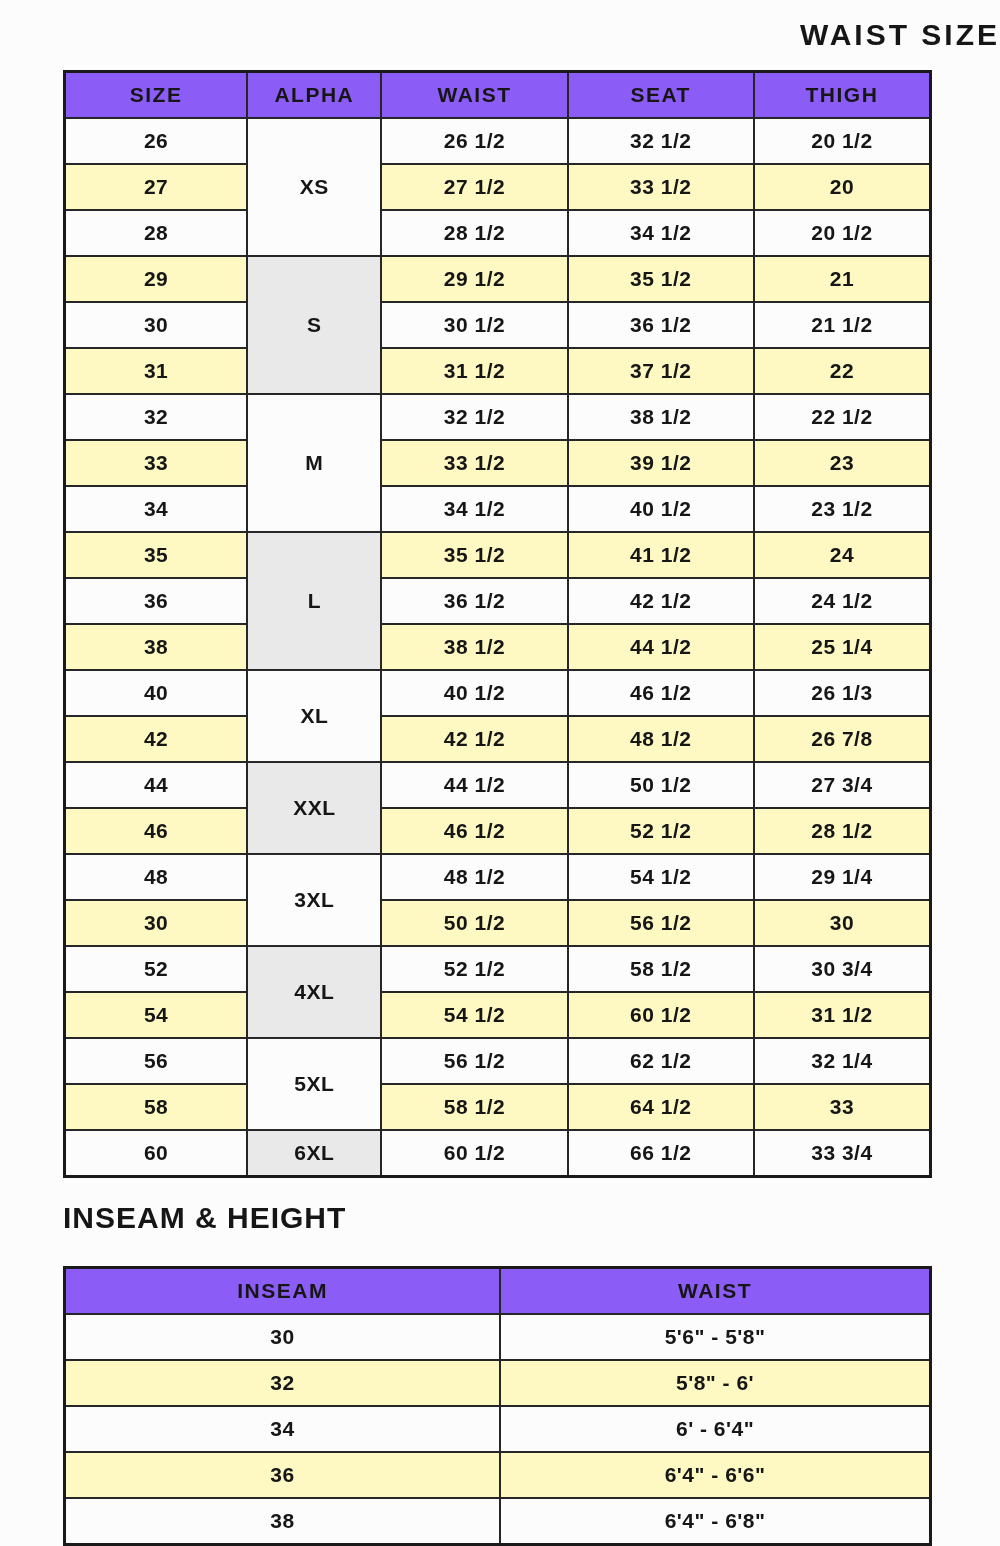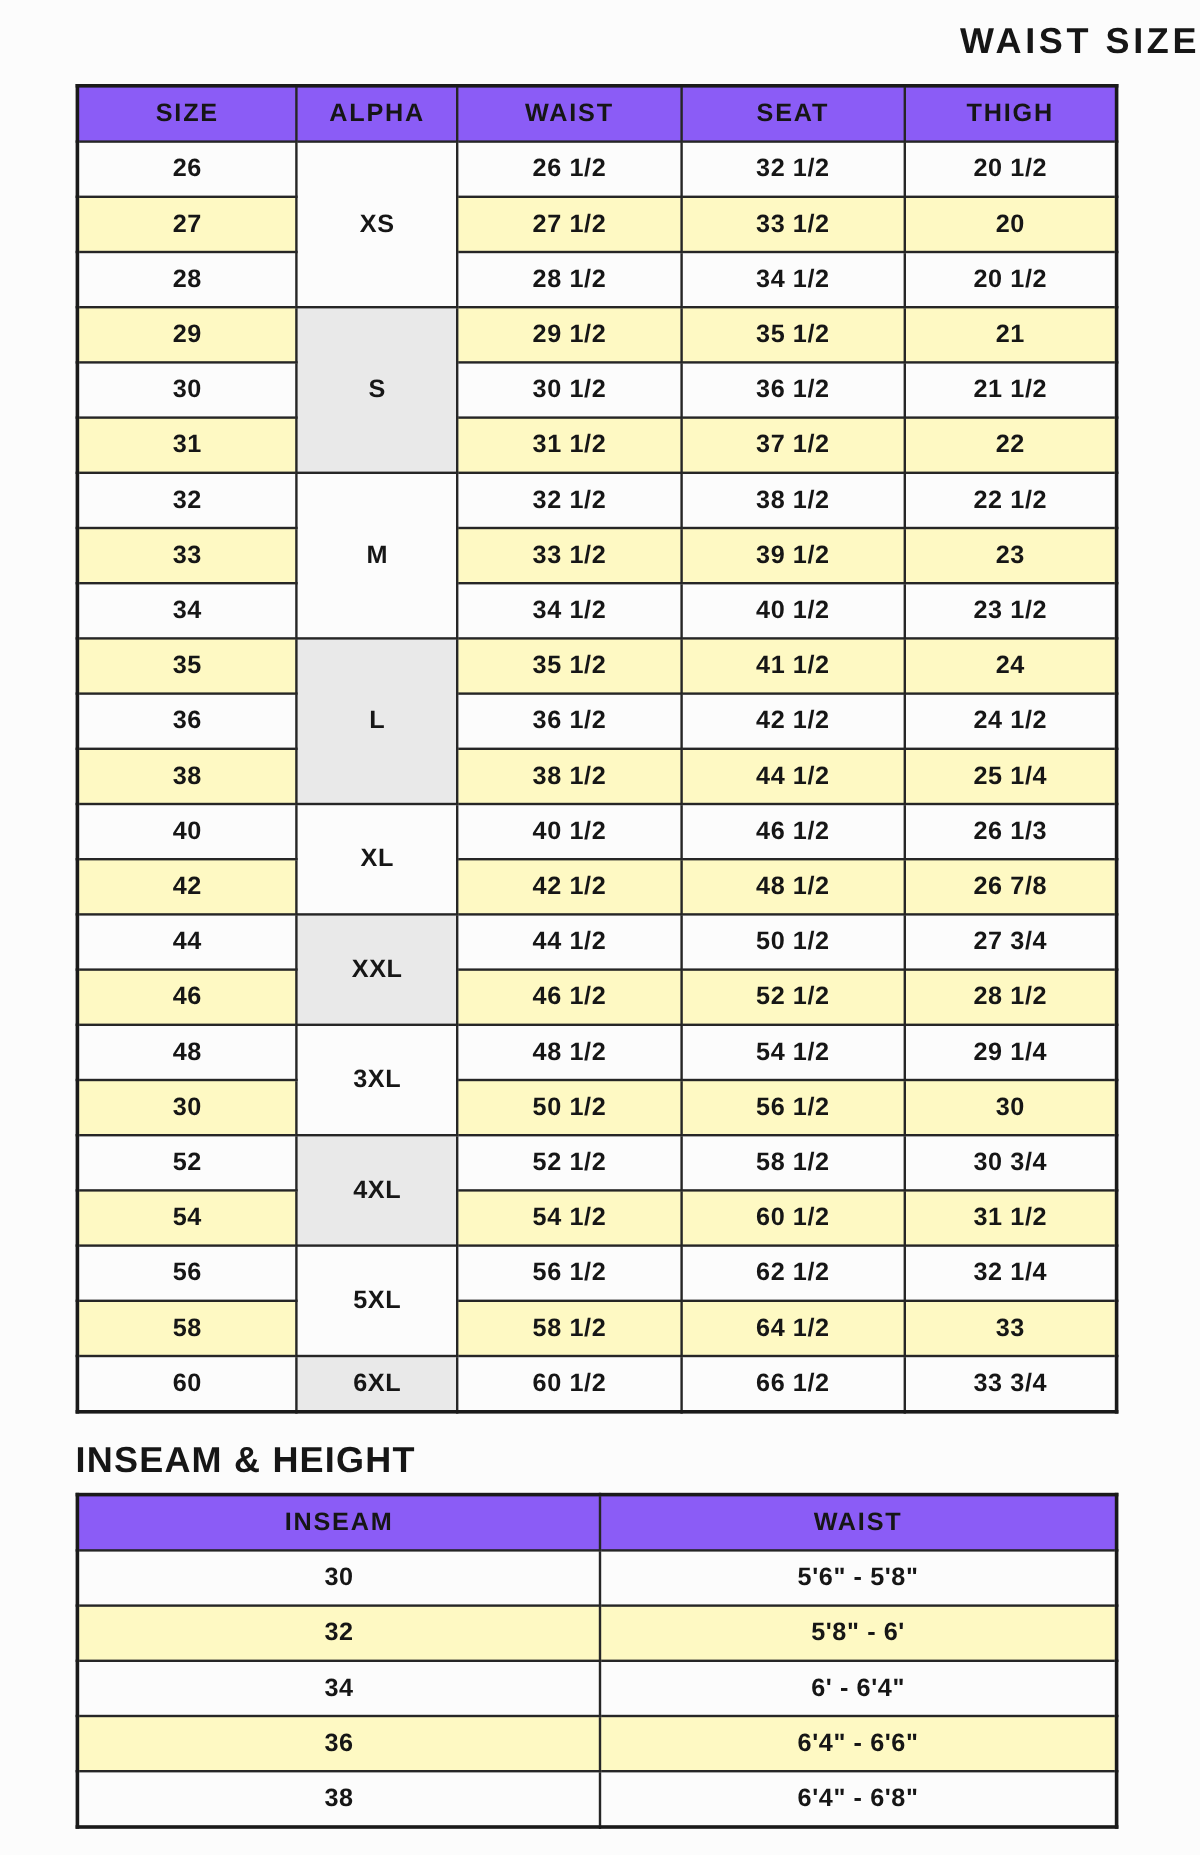--- a/index.html
+++ b/index.html
@@ -31,21 +31,21 @@
     letter-spacing: 1px;
   }
   table.sizing {
     border-collapse: collapse;
     margin-left: 63px;
     width: 869px;
     table-layout: fixed;
     border: 3px solid #1a1a1a;
   }
   table.sizing.first { margin-top: 16px; }
-  table.sizing.second { margin-top: 8px; }
+  table.sizing.second { margin-top: 30px; }
   table.sizing th, table.sizing td {
     border: 2px solid #262626;
     text-align: center;
     vertical-align: middle;
     padding: 0;
     height: 44px;
     font-weight: bold;
   }
   table.sizing th {
     background: #8b5cf6;

